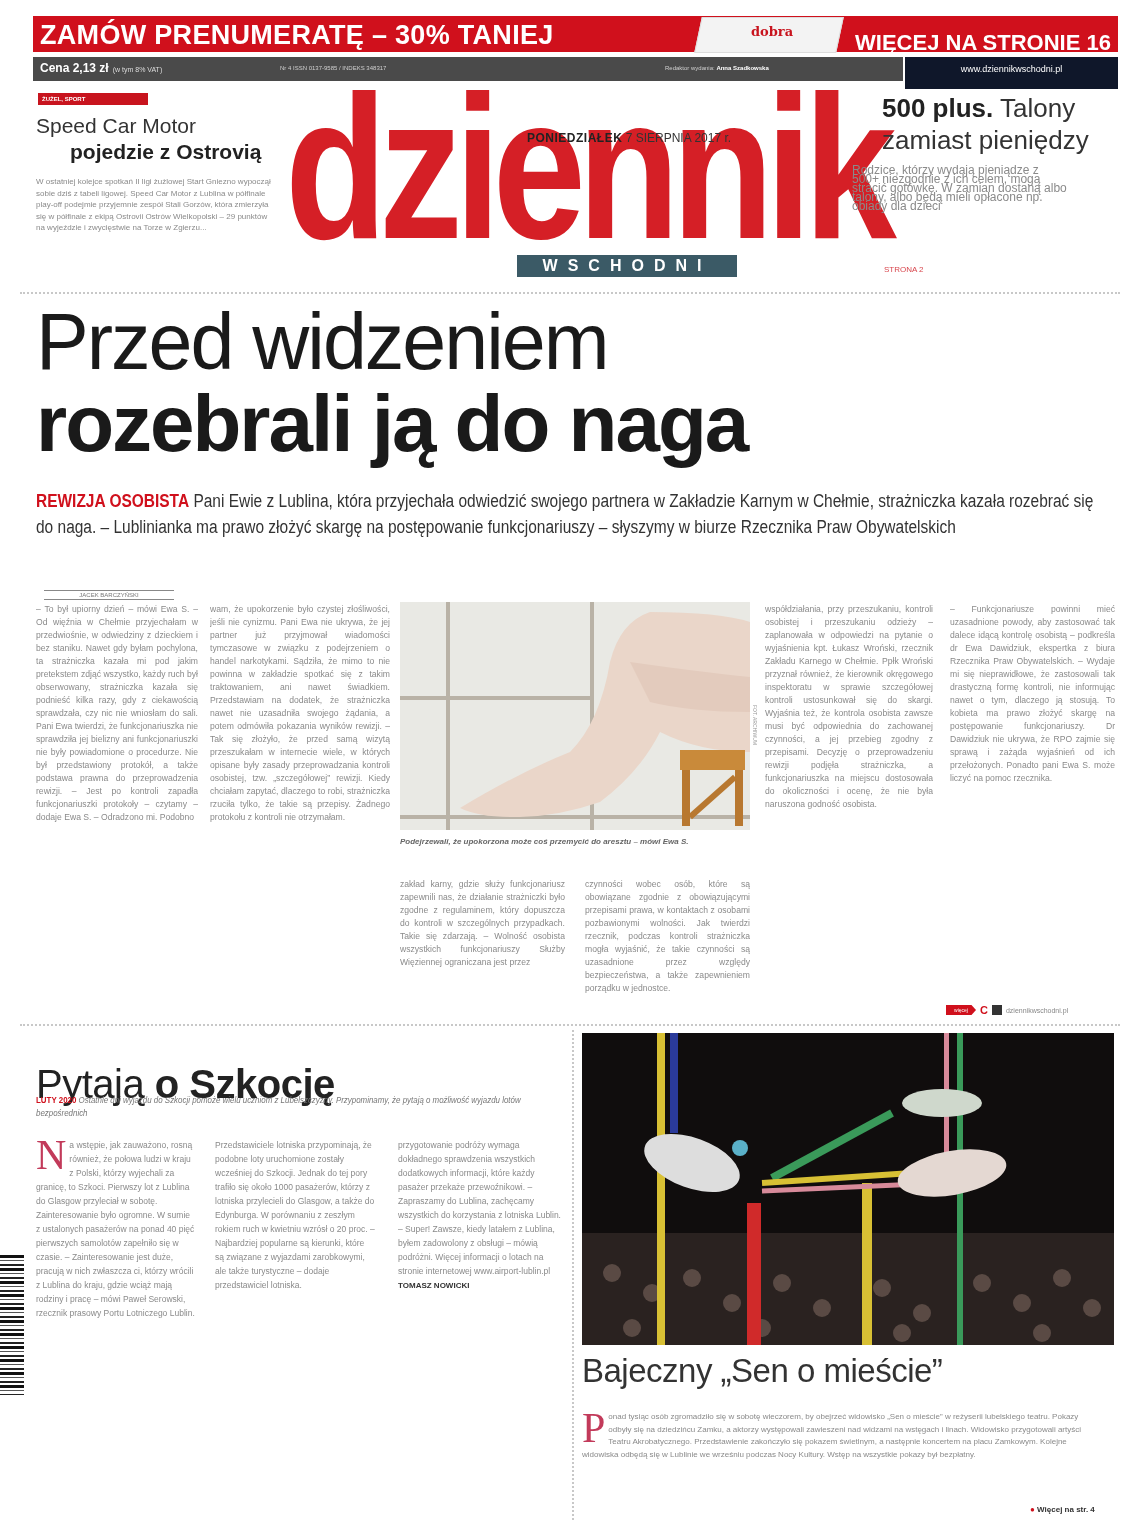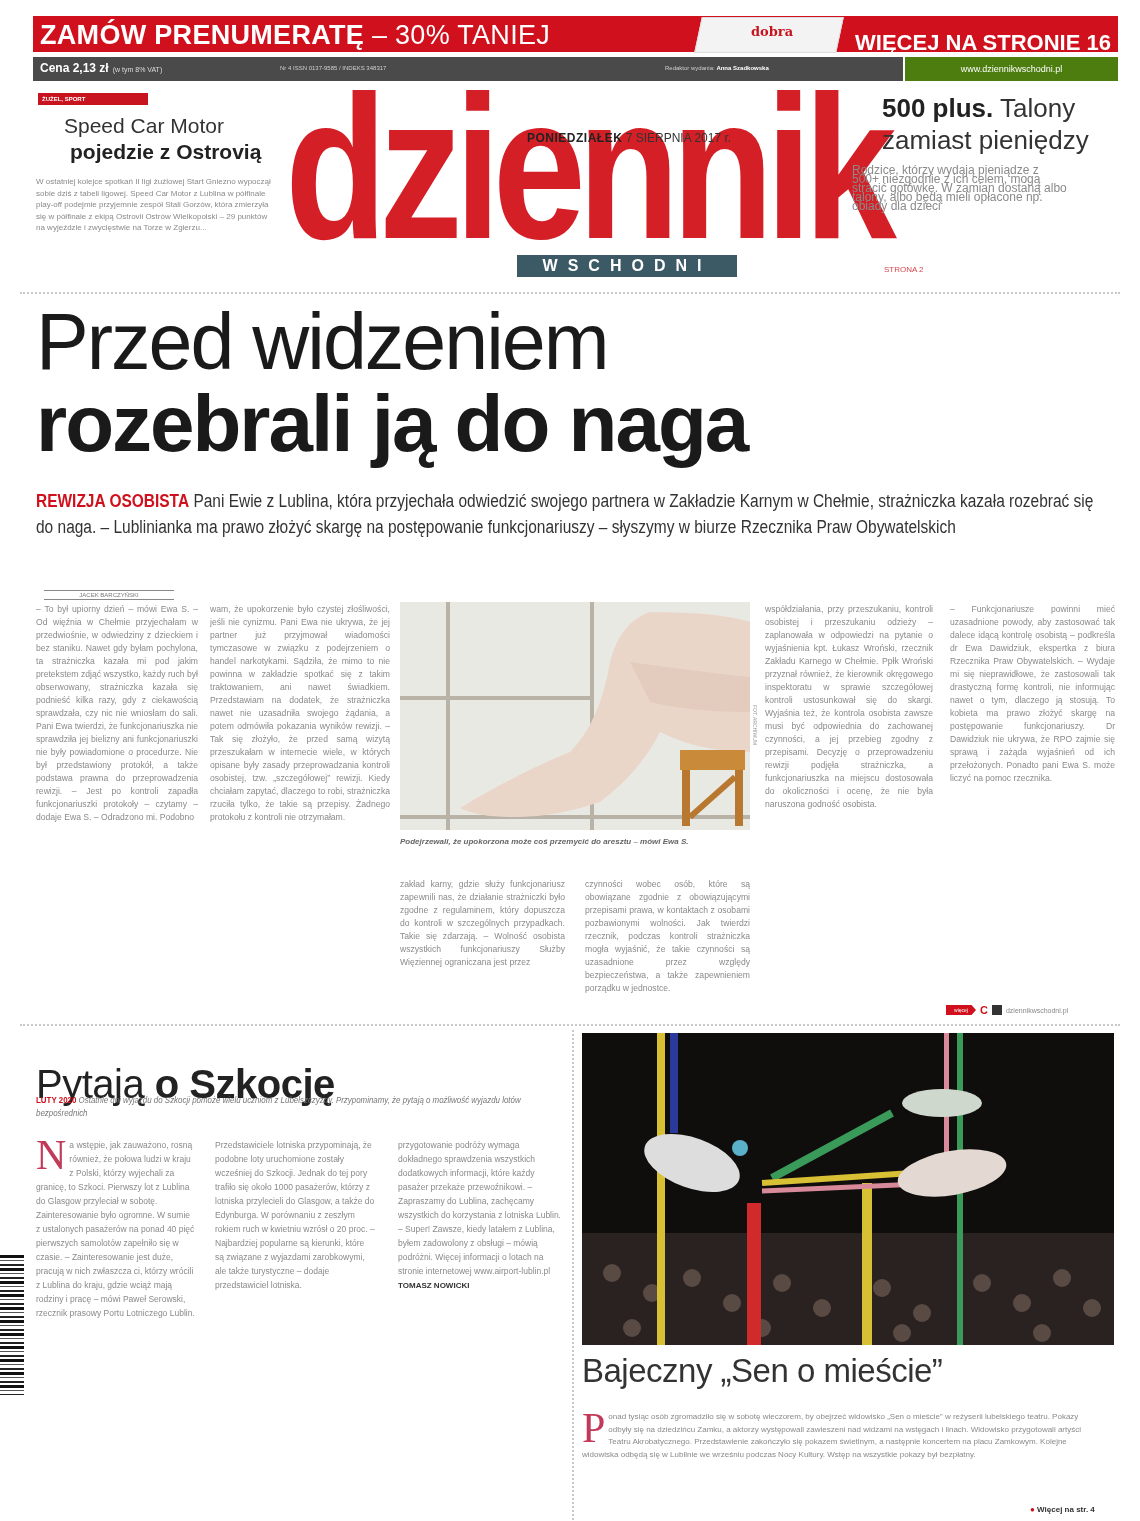--- a/index.html
+++ b/index.html
@@ -4,37 +4,37 @@
   <style>
     * { box-sizing: border-box; margin: 0; padding: 0; }
     html, body { width: 1140px; height: 1521px; background: #fff; overflow: hidden; }
     body { font-family: "Liberation Sans", sans-serif; color: #222; position: relative; }
 
     .abs { position: absolute; }
 
     
     .promo { left: 33px; top: 16px; width: 1085px; height: 36px; background: #d0101c; }
     .promo-left { left: 40px; top: 16px; height: 36px; line-height: 38px; color: #fff; font-weight: bold; font-size: 27px; letter-spacing: 0.3px; white-space: nowrap; }
-    .promo-left .disc { font-weight: normal; margin-top: 21px; }
+    .promo-left .disc { font-weight: bold; margin-top: 21px; }
     .promo-thumb { left: 698px; top: 17px; width: 142px; height: 36px; background: #f3f3f3; transform: skewX(-12deg); border: 1px solid #ddd; }
     .promo-thumb-text { left: 722px; top: 24px; width: 100px; text-align: center; color: #c8141e; font-weight: bold; font-size: 13px; font-family: "DejaVu Serif", serif; }
     .promo-right { left: 848px; top: 24px; width: 270px; height: 36px; line-height: 38px; color: #fff; font-weight: bold; font-size: 22px; text-align: center; white-space: nowrap; }
 
     
     .infobar { left: 33px; top: 57px; width: 870px; height: 24px; background: #4a4a4a; }
     .price { left: 40px; top: 61px; color: #fff; font-size: 12px; font-weight: bold; white-space: nowrap; }
     .price small { font-weight: normal; font-size: 7px; margin-left: 4px; color: #ddd; }
     .info-mid { left: 280px; top: 65px; color: #cfcfcf; font-size: 6px; white-space: nowrap; }
     .info-editor { left: 665px; top: 65px; color: #cfcfcf; font-size: 6px; white-space: nowrap; }
     .info-editor b { color: #fff; }
-    .website-box { left: 905px; top: 57px; width: 213px; height: 24px; background: #4d7c0f; color: #fff; font-size: 9px; line-height: 24px; text-align: center; }
+    .website-box { left: 905px; top: 57px; width: 213px; height: 32px; background: #0f172a; color: #fff; font-size: 9px; line-height: 24px; text-align: center; }
 
     
     .tag-red { left: 38px; top: 93px; width: 110px; height: 12px; background: #c8141e; color: #fff; font-size: 6px; line-height: 12px; padding-left: 4px; font-weight: bold; }
-    .tease-left-title1 { left: 36px; top: 114px; font-size: 21px; color: #333; white-space: nowrap; margin-left: 28px; }
+    .tease-left-title1 { left: 36px; top: 114px; font-size: 21px; color: #333; white-space: nowrap; }
     .tease-left-title2 { left: 36px; top: 140px; font-size: 21px; font-weight: bold; color: #222; white-space: nowrap; margin-left: 34px; }
     .tease-left-body { left: 36px; top: 176px; width: 240px; font-size: 8px; line-height: 11.5px; color: #8a8a8a; }
 
     
     .masthead { left: 285px; top: 95px; width: 580px; height: 195px; }
     .logo { position: absolute; left: 0; top: -30px; font-family: "Liberation Sans", sans-serif; font-weight: bold; font-size: 204px; color: #d51f26; letter-spacing: -10px; transform: scaleX(0.82); transform-origin: left top; line-height: 1; white-space: nowrap; }
     .logo-sub { position: absolute; left: 232px; top: 160px; width: 220px; height: 22px; background: #3b5a66; color: #fff; font-weight: bold; font-size: 16px; letter-spacing: 10px; text-align: center; line-height: 22px; }
     .mast-date { position: absolute; left: 242px; top: 36px; font-size: 12px; color: #333; white-space: nowrap; }
     .mast-date b { color: #222; letter-spacing: 0.5px; }
 

